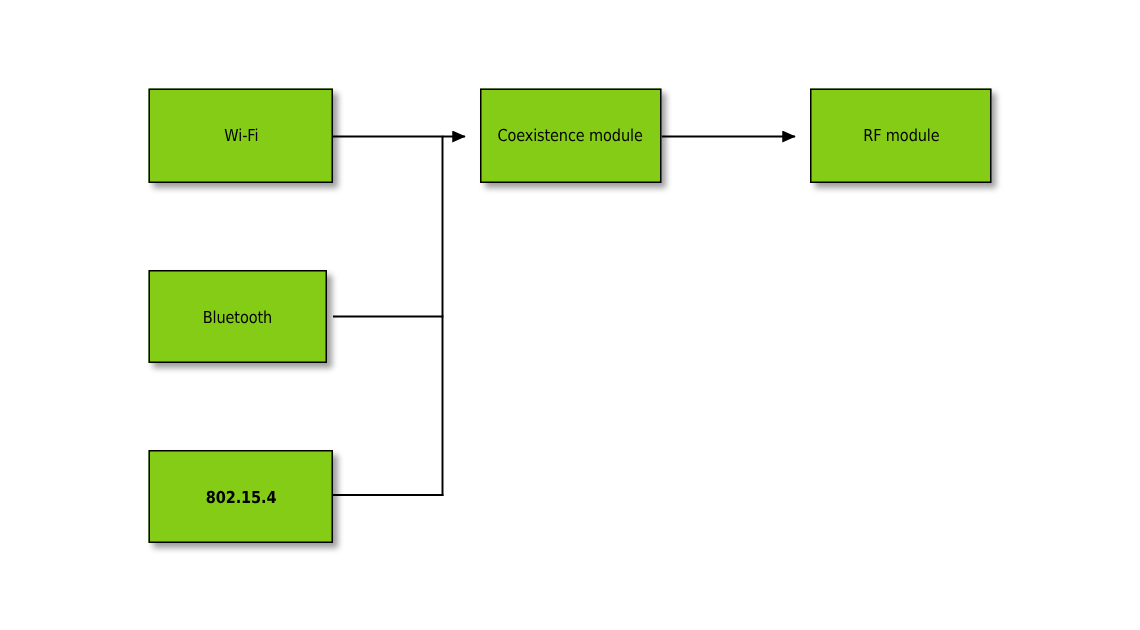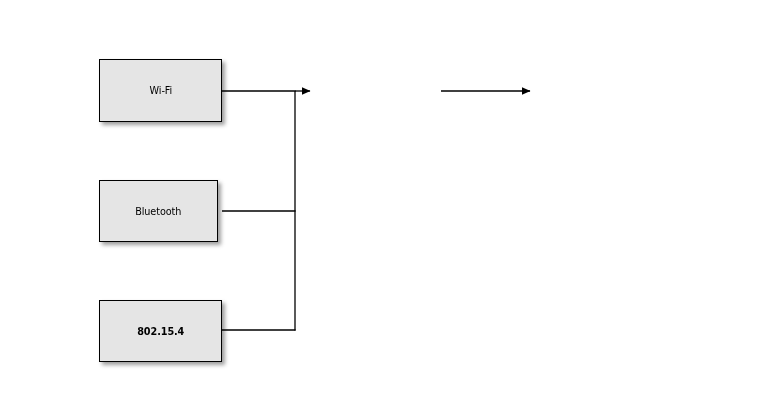--- a/index.html
+++ b/index.html
@@ -20,21 +20,21 @@
   }
   #diagram-svg {
     position: absolute;
     left: 0;
     top: 0;
     width: 760px;
     height: 420px;
   }
   .node-box {
     position: absolute;
-    background: #e5e5e5;
+    background: #84cc16;
     border: 1px solid #000000;
     box-sizing: border-box;
     box-shadow: 3px 3px 4px rgba(0,0,0,0.38);
     display: flex;
     align-items: center;
     justify-content: center;
   }
   .node-label {
     font-family: "DejaVu Sans", sans-serif;
     font-size: 11px;
@@ -78,15 +78,21 @@
   </div>
 
   <div class="node-box" style="left:99px; top:180px; width:119px; height:62px;">
     <span class="node-label">Bluetooth</span>
   </div>
 
   <div class="node-box" style="left:99px; top:300px; width:123px; height:62px;font-weight:bold;">
     <span class="node-label">802.15.4</span>
   </div>
 
+  <div class="node-box" style="left:320px; top:59px; width:121px; height:63px;">
+    <span class="node-label">Coexistence module</span>
+  </div>
 
+  <div class="node-box" style="left:540px; top:59px; width:121px; height:63px;">
+    <span class="node-label">RF module</span>
+  </div>
 
 </div>
 
 </body></html>

